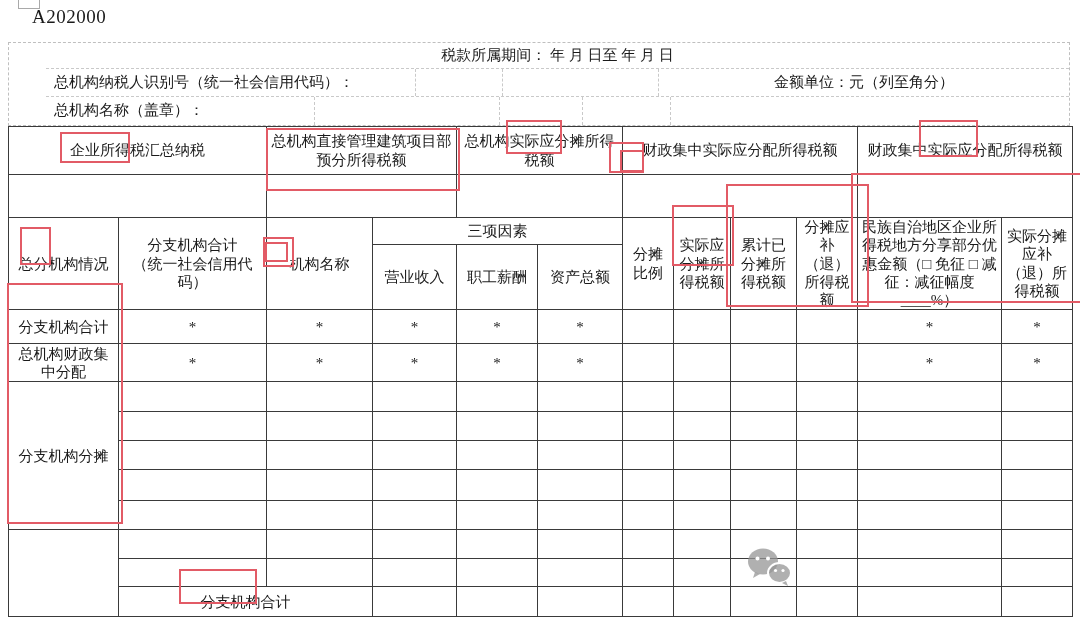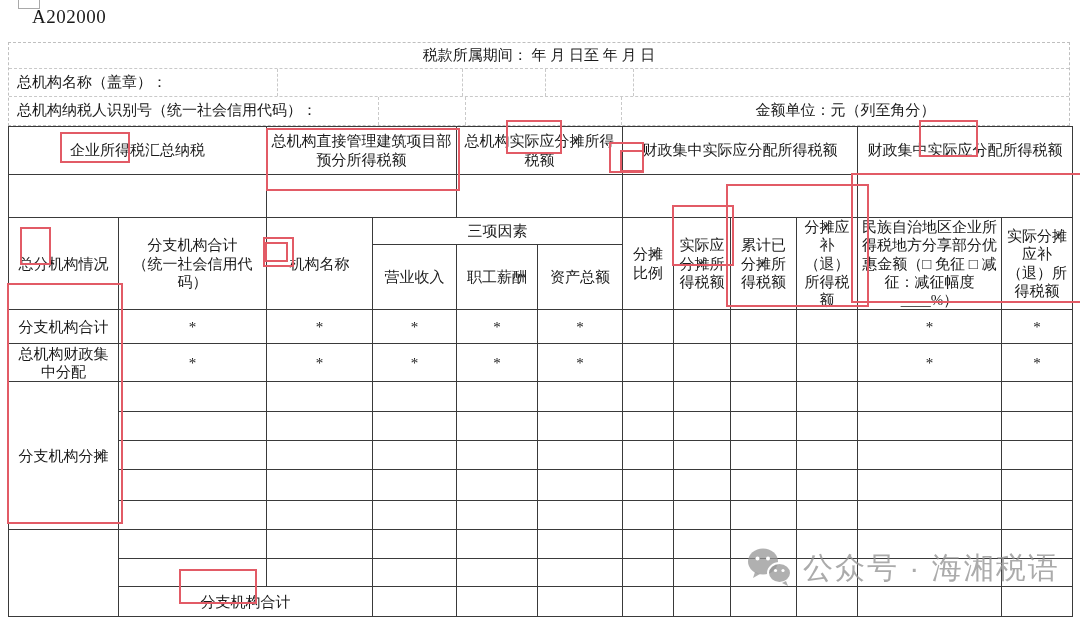--- a/index.html
+++ b/index.html
@@ -8,21 +8,21 @@
 
   .corner-box{position:absolute;left:18px;top:0;width:20px;height:8px;
         border:1px solid #a9a9a9;border-top:none;}
   .form-code{position:absolute;left:32px;top:6px;font-size:19px;letter-spacing:.5px;}
   .form-title{position:absolute;left:0;right:0;top:4px;text-align:center;
         font-size:21px;font-weight:600;letter-spacing:1px;}
   .red-inline{border:2px solid #e25b66;padding:0 1px;}
 
   
   .upper{position:absolute;left:8px;top:42px;width:1062px;height:84px;
-        border:1px dashed #bfbfbf;font-size:15px;box-sizing:border-box;}
+        border:1px dashed #bfbfbf;font-size:15px;box-sizing:border-box;padding-left:37px;}
   .u-row{display:flex;box-sizing:border-box;border-bottom:1px dashed #c9c9c9;}
   .u-row:last-child{border-bottom:none;}
   .ra{height:26px;line-height:25px;justify-content:center;}
   .rb{height:28px;line-height:27px;}
   .rc{height:28px;line-height:27px;}
   .u-cell{box-sizing:border-box;border-left:1px dashed #c9c9c9;height:100%;}
   .u-cell:first-child{border-left:none;padding-left:8px;}
   .u-center{text-align:center;}
 
   
@@ -56,32 +56,32 @@
 <div class="page">
 
   <div class="corner-box"></div>
   <div class="form-code">A202000</div>
 
 
   <div class="upper">
     <div class="u-row ra">
       <span>税款所属期间： 年 月 日至 年 月 日</span>
     </div>
+    <div class="u-row rc">
+      <div class="u-cell" style="width:369px">总机构纳税人识别号（统一社会信用代码）：</div>
+      <div class="u-cell" style="width:87px"></div>
+      <div class="u-cell" style="width:156px"></div>
+      <div class="u-cell u-center" style="flex:1">金额单位：元（列至角分）</div>
+    </div>
     <div class="u-row rb">
       <div class="u-cell" style="width:268px">总机构名称（盖章）：</div>
       <div class="u-cell" style="width:185px"></div>
       <div class="u-cell" style="width:83px"></div>
       <div class="u-cell" style="width:88px"></div>
       <div class="u-cell" style="flex:1"></div>
-    </div>
-    <div class="u-row rc">
-      <div class="u-cell" style="width:369px">总机构纳税人识别号（统一社会信用代码）：</div>
-      <div class="u-cell" style="width:87px"></div>
-      <div class="u-cell" style="width:156px"></div>
-      <div class="u-cell u-center" style="flex:1">金额单位：元（列至角分）</div>
     </div>
   </div>
 
   <table class="main">
     <colgroup>
       <col style="width:110px">
         <col style="width:148px">
         <col style="width:106px">
       <col style="width:84px">
         <col style="width:81px">
@@ -287,16 +287,15 @@
         <ellipse cx="33.5" cy="26" rx="11.5" ry="10" stroke="#ffffff" stroke-width="2"></ellipse>
         <path d="M40 34 L42 39 L36 36 Z"></path>
       </g>
       <g fill="#ffffff">
         <circle cx="11.5" cy="11.5" r="2"></circle>
         <circle cx="22" cy="11.5" r="2"></circle>
         <circle cx="29.5" cy="23.5" r="1.6"></circle>
         <circle cx="37" cy="23.5" r="1.6"></circle>
       </g>
     </svg>
-    <span class="wm-text">公众号 · 海湘税语</span>
   </div>
 
 </div>
 
 </body></html>

